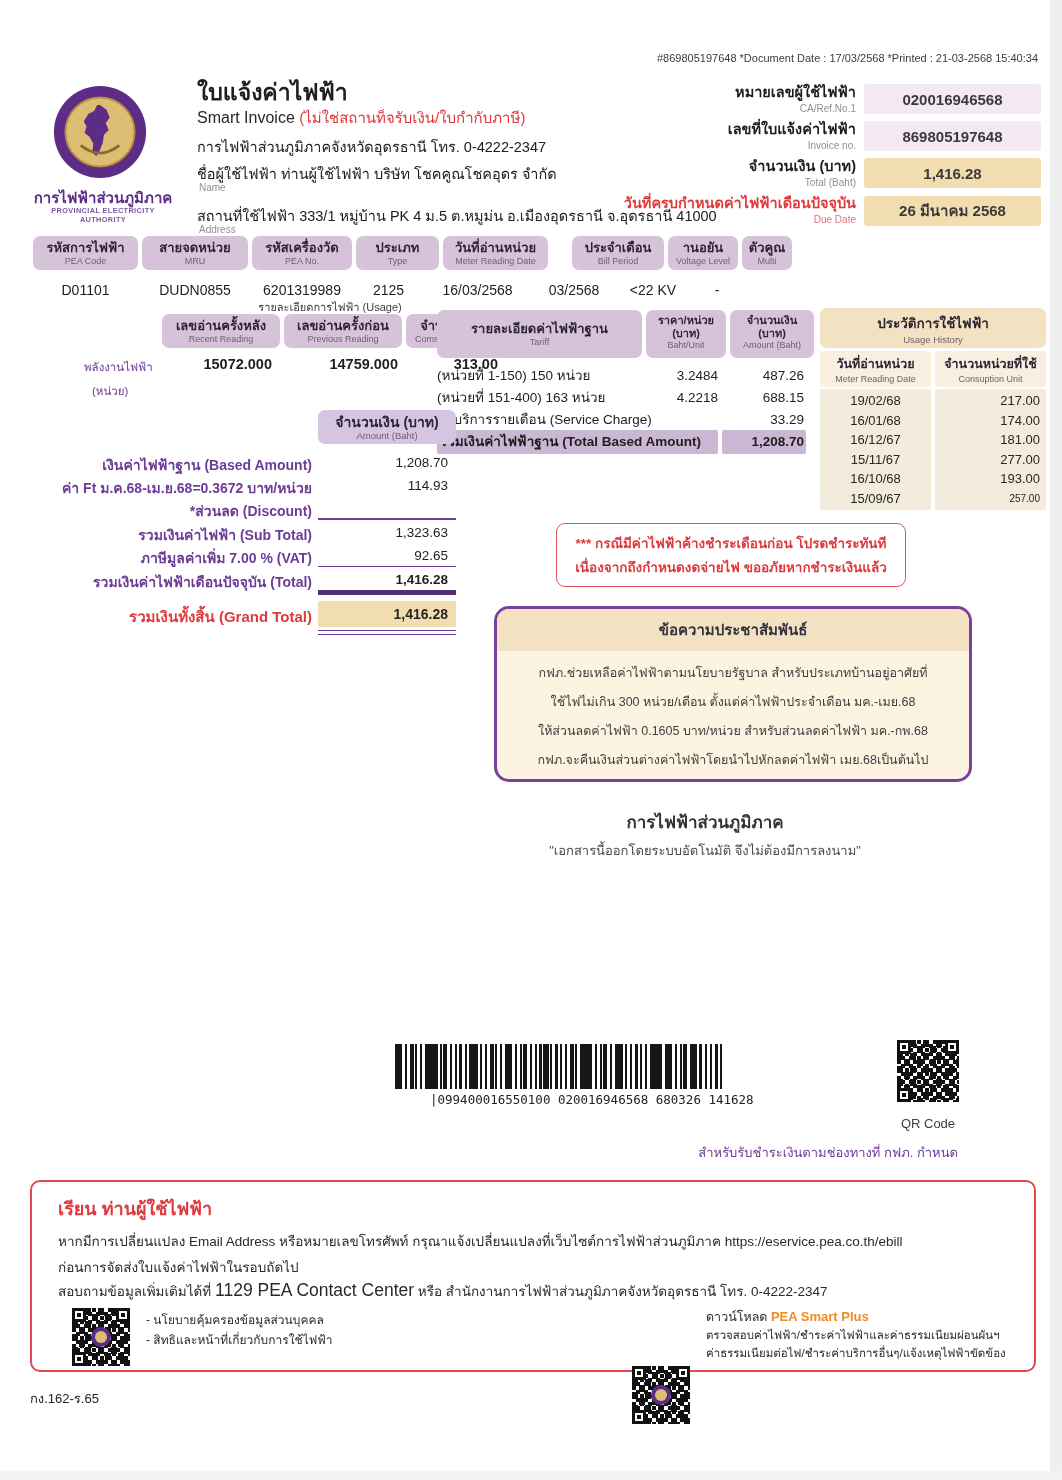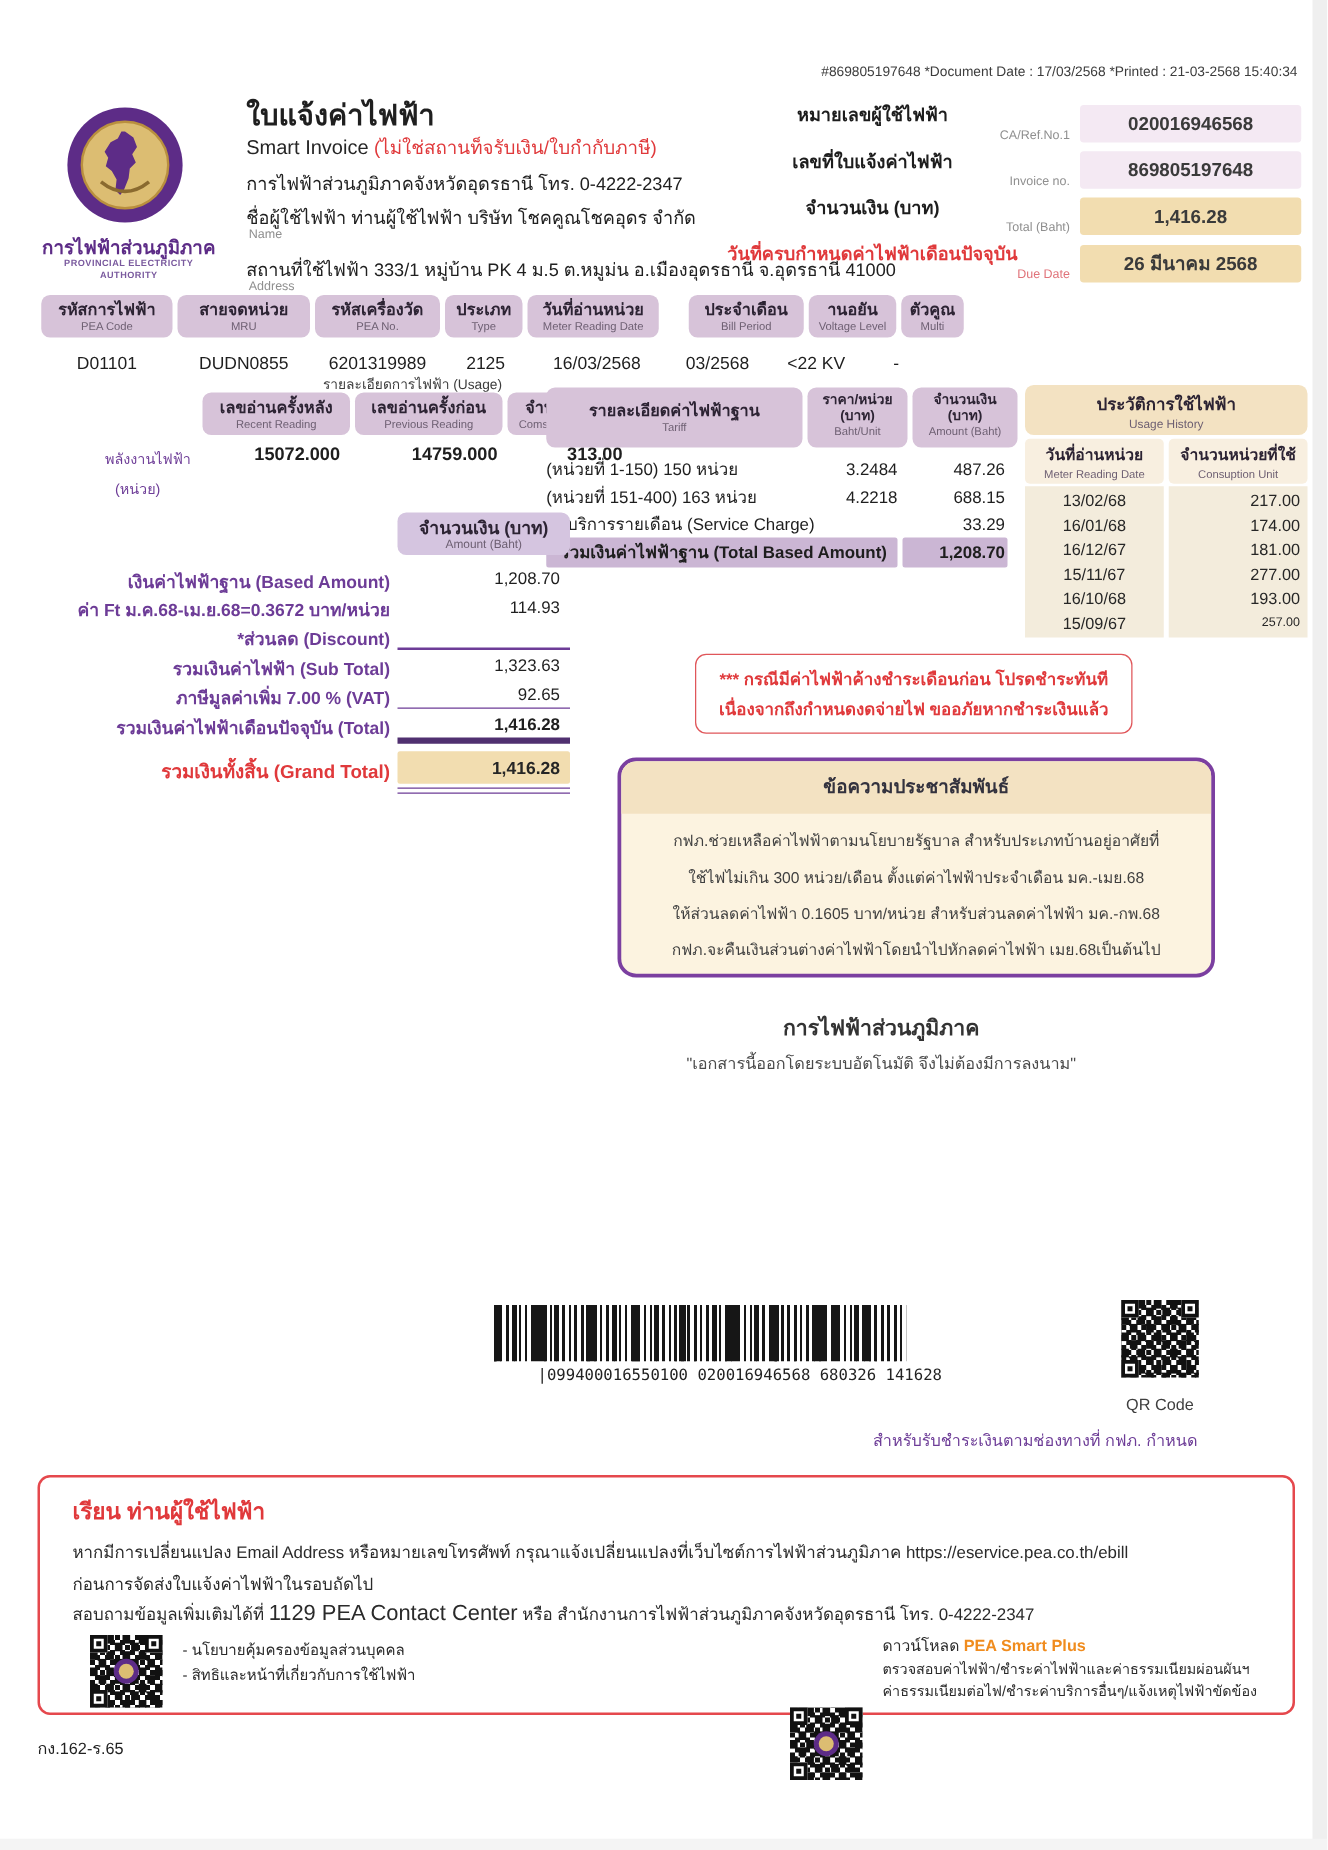--- a/index.html
+++ b/index.html
@@ -1,21 +1,21 @@
 <!DOCTYPE html>
 <html><head>
 <meta charset="utf-8">
 <style>
   html,body{margin:0;padding:0;background:#fff;}
   body{font-family:"Liberation Sans","DejaVu Sans",sans-serif;color:#262626;}
   .page{position:relative;width:1062px;height:1480px;background:#fff;overflow:hidden;}
   .edge-r{position:absolute;right:0;top:0;width:12px;height:100%;background:#efefef;}
   .edge-b{position:absolute;left:0;bottom:0;width:100%;height:9px;background:#f4f4f4;}
   .abs{position:absolute;}
-  .b{font-weight:bold;text-align:center;}
+  .b{font-weight:bold;}
   .purple{color:#6d3c97;}
   .red{color:#e0393b;}
   .right{text-align:right;}
   .center{text-align:center;}
 
   
   .chip{background:#d7c3d9;border-radius:7px;text-align:center;padding:4px 2px 3px;box-sizing:border-box;}
   .chip .t{font-size:13px;font-weight:bold;color:#2c2333;line-height:16px;white-space:nowrap;}
   .chip .e{font-size:9px;color:#6d5f72;line-height:11px;white-space:nowrap;}
   .chip-beige{background:#f3e2c2;}
@@ -111,21 +111,21 @@
         <div class="e">PEA Code</div>
       </div>
     <div class="chip" style="width:106px;">
         <div class="t">สายจดหน่วย</div>
         <div class="e">MRU</div>
       </div>
     <div class="chip" style="width:100px;">
         <div class="t">รหัสเครื่องวัด</div>
         <div class="e">PEA No.</div>
       </div>
-    <div class="chip" style="width:62px;">
+    <div class="chip" style="width:83px;">
         <div class="t">ประเภท</div>
         <div class="e">Type</div>
       </div>
     <div class="chip" style="width:105px;">
         <div class="t">วันที่อ่านหน่วย</div>
         <div class="e">Meter Reading Date</div>
       </div>
     <div class="chip" style="width:92px;margin-left:20px;">
         <div class="t">ประจำเดือน</div>
         <div class="e">Bill Period</div>
@@ -219,21 +219,21 @@
         <div class="b" style="font-size:12.5px;color:#2c2333;">วันที่อ่านหน่วย</div>
         <div style="font-size:9px;color:#6d5f72;">Meter Reading Date</div>
       </div>
       <div class="center" style="width:111px;background:#f8efe0;border-radius:4px;padding:3px 0;">
         <div class="b" style="font-size:12.5px;color:#2c2333;">จำนวนหน่วยที่ใช้</div>
         <div style="font-size:9px;color:#6d5f72;">Consuption Unit</div>
       </div>
     </div>
     <div class="rowflex" style="margin-top:2px;">
       <div class="hist-cell" style="width:111px;padding:2px 0;">
-        <div class="center" style="font-size:13px;line-height:19.5px;">13/02/68</div>
+        <div class="center" style="font-size:13px;line-height:19.5px;">19/02/68</div>
         <div class="center" style="font-size:13px;line-height:19.5px;">16/01/68</div>
         <div class="center" style="font-size:13px;line-height:19.5px;">16/12/67</div>
         <div class="center" style="font-size:13px;line-height:19.5px;">15/11/67</div>
         <div class="center" style="font-size:13px;line-height:19.5px;">16/10/68</div>
         <div class="center" style="font-size:13px;line-height:19.5px;">15/09/67</div>
       </div>
       <div class="hist-cell" style="width:111px;padding:2px 6px 2px 0;box-sizing:border-box;">
         <div class="right" style="font-size:13px;line-height:19.5px;">217.00</div>
         <div class="right" style="font-size:13px;line-height:19.5px;">174.00</div>
         <div class="right" style="font-size:13px;line-height:19.5px;">181.00</div>

